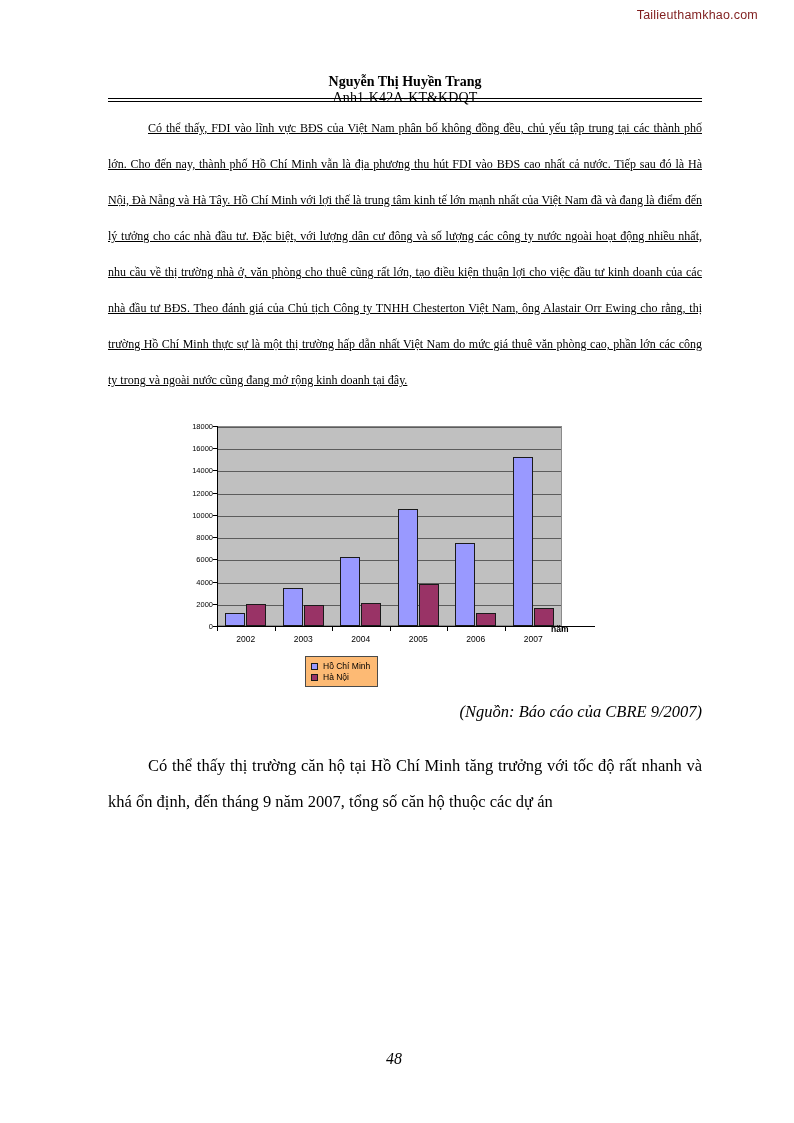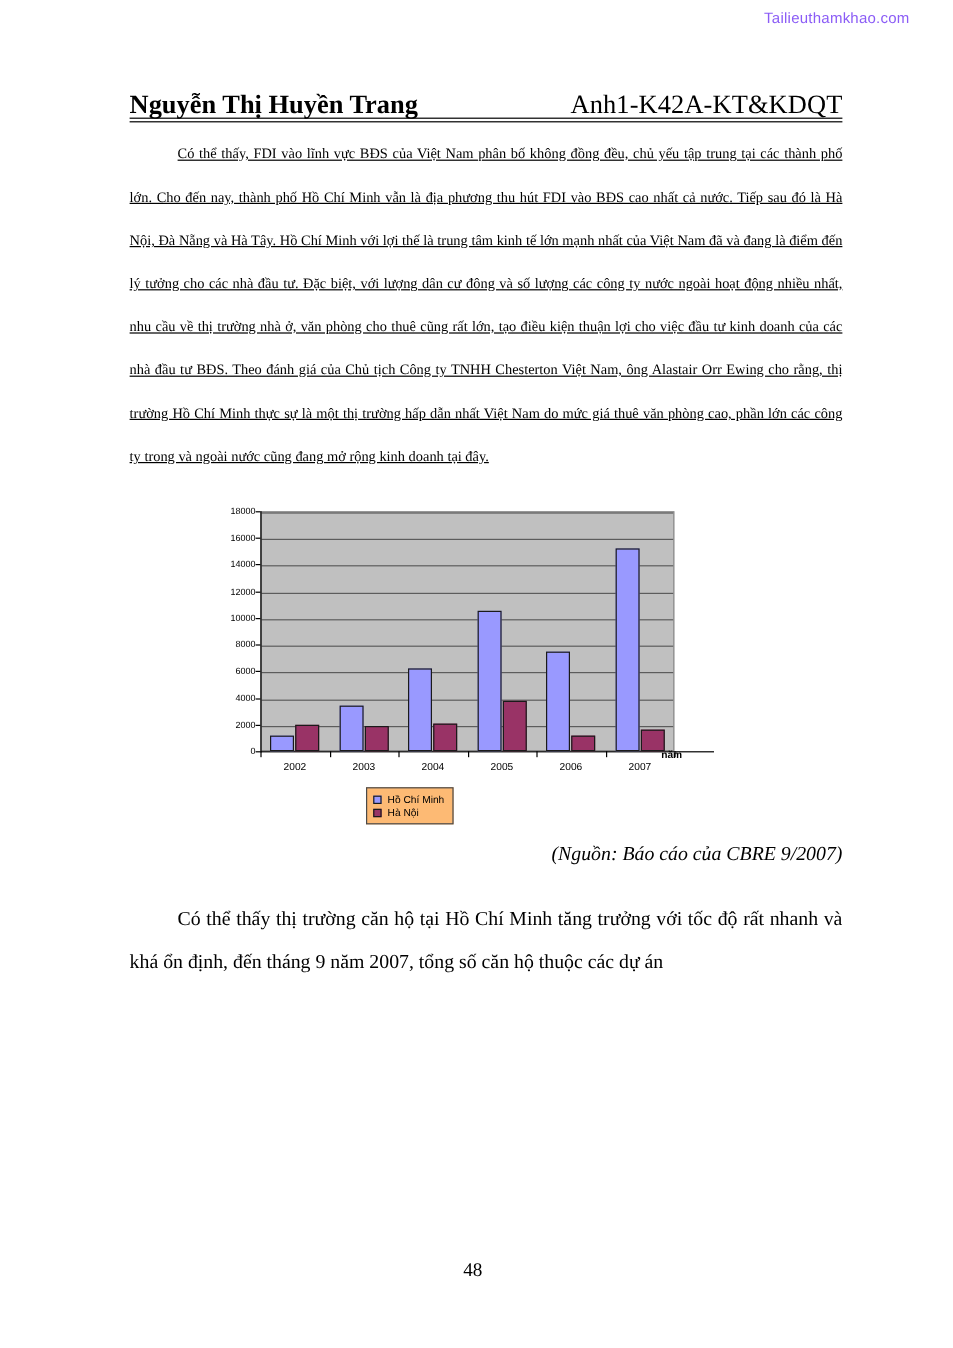--- a/index.html
+++ b/index.html
@@ -23,35 +23,36 @@
     height: 1123px;
   }
 
   
   .watermark {
     position: absolute;
     right: 36px;
     top: 8px;
     font-family: "Liberation Sans", "DejaVu Sans", sans-serif;
     font-size: 12.5px;
-    color: #8b5cf6;
+    color: #7f1d1d;
     letter-spacing: 0.2px;
     white-space: nowrap;
   }
 
   
   .header {
     position: absolute;
     left: 108px;
     top: 74px;
     width: 594px;
     display: flex;
     justify-content: space-between;
-    align-items: flex-end;
-    font-size: 22px;
+    align-items: center;
+    font-size: 14px;
+    flex-direction: column;
   }
   .header-left { font-weight: 700; }
   .header-right { font-weight: 400; letter-spacing: 0.1px; }
 
   .header-rule {
     position: absolute;
     left: 108px;
     top: 98px;
     width: 594px;
     height: 4px;
@@ -232,20 +233,21 @@
     text-indent: 40px;
   }
 
   .page-number {
     position: absolute;
     left: 0;
     top: 1050px;
     width: 788px;
     text-align: center;
     font-size: 16px;
+    font-style: italic;
   }
 </style>
 </head>
 <body>
 
 <div class="page">
 
   <div class="watermark">Tailieuthamkhao.com</div>
 
   <div class="header">

